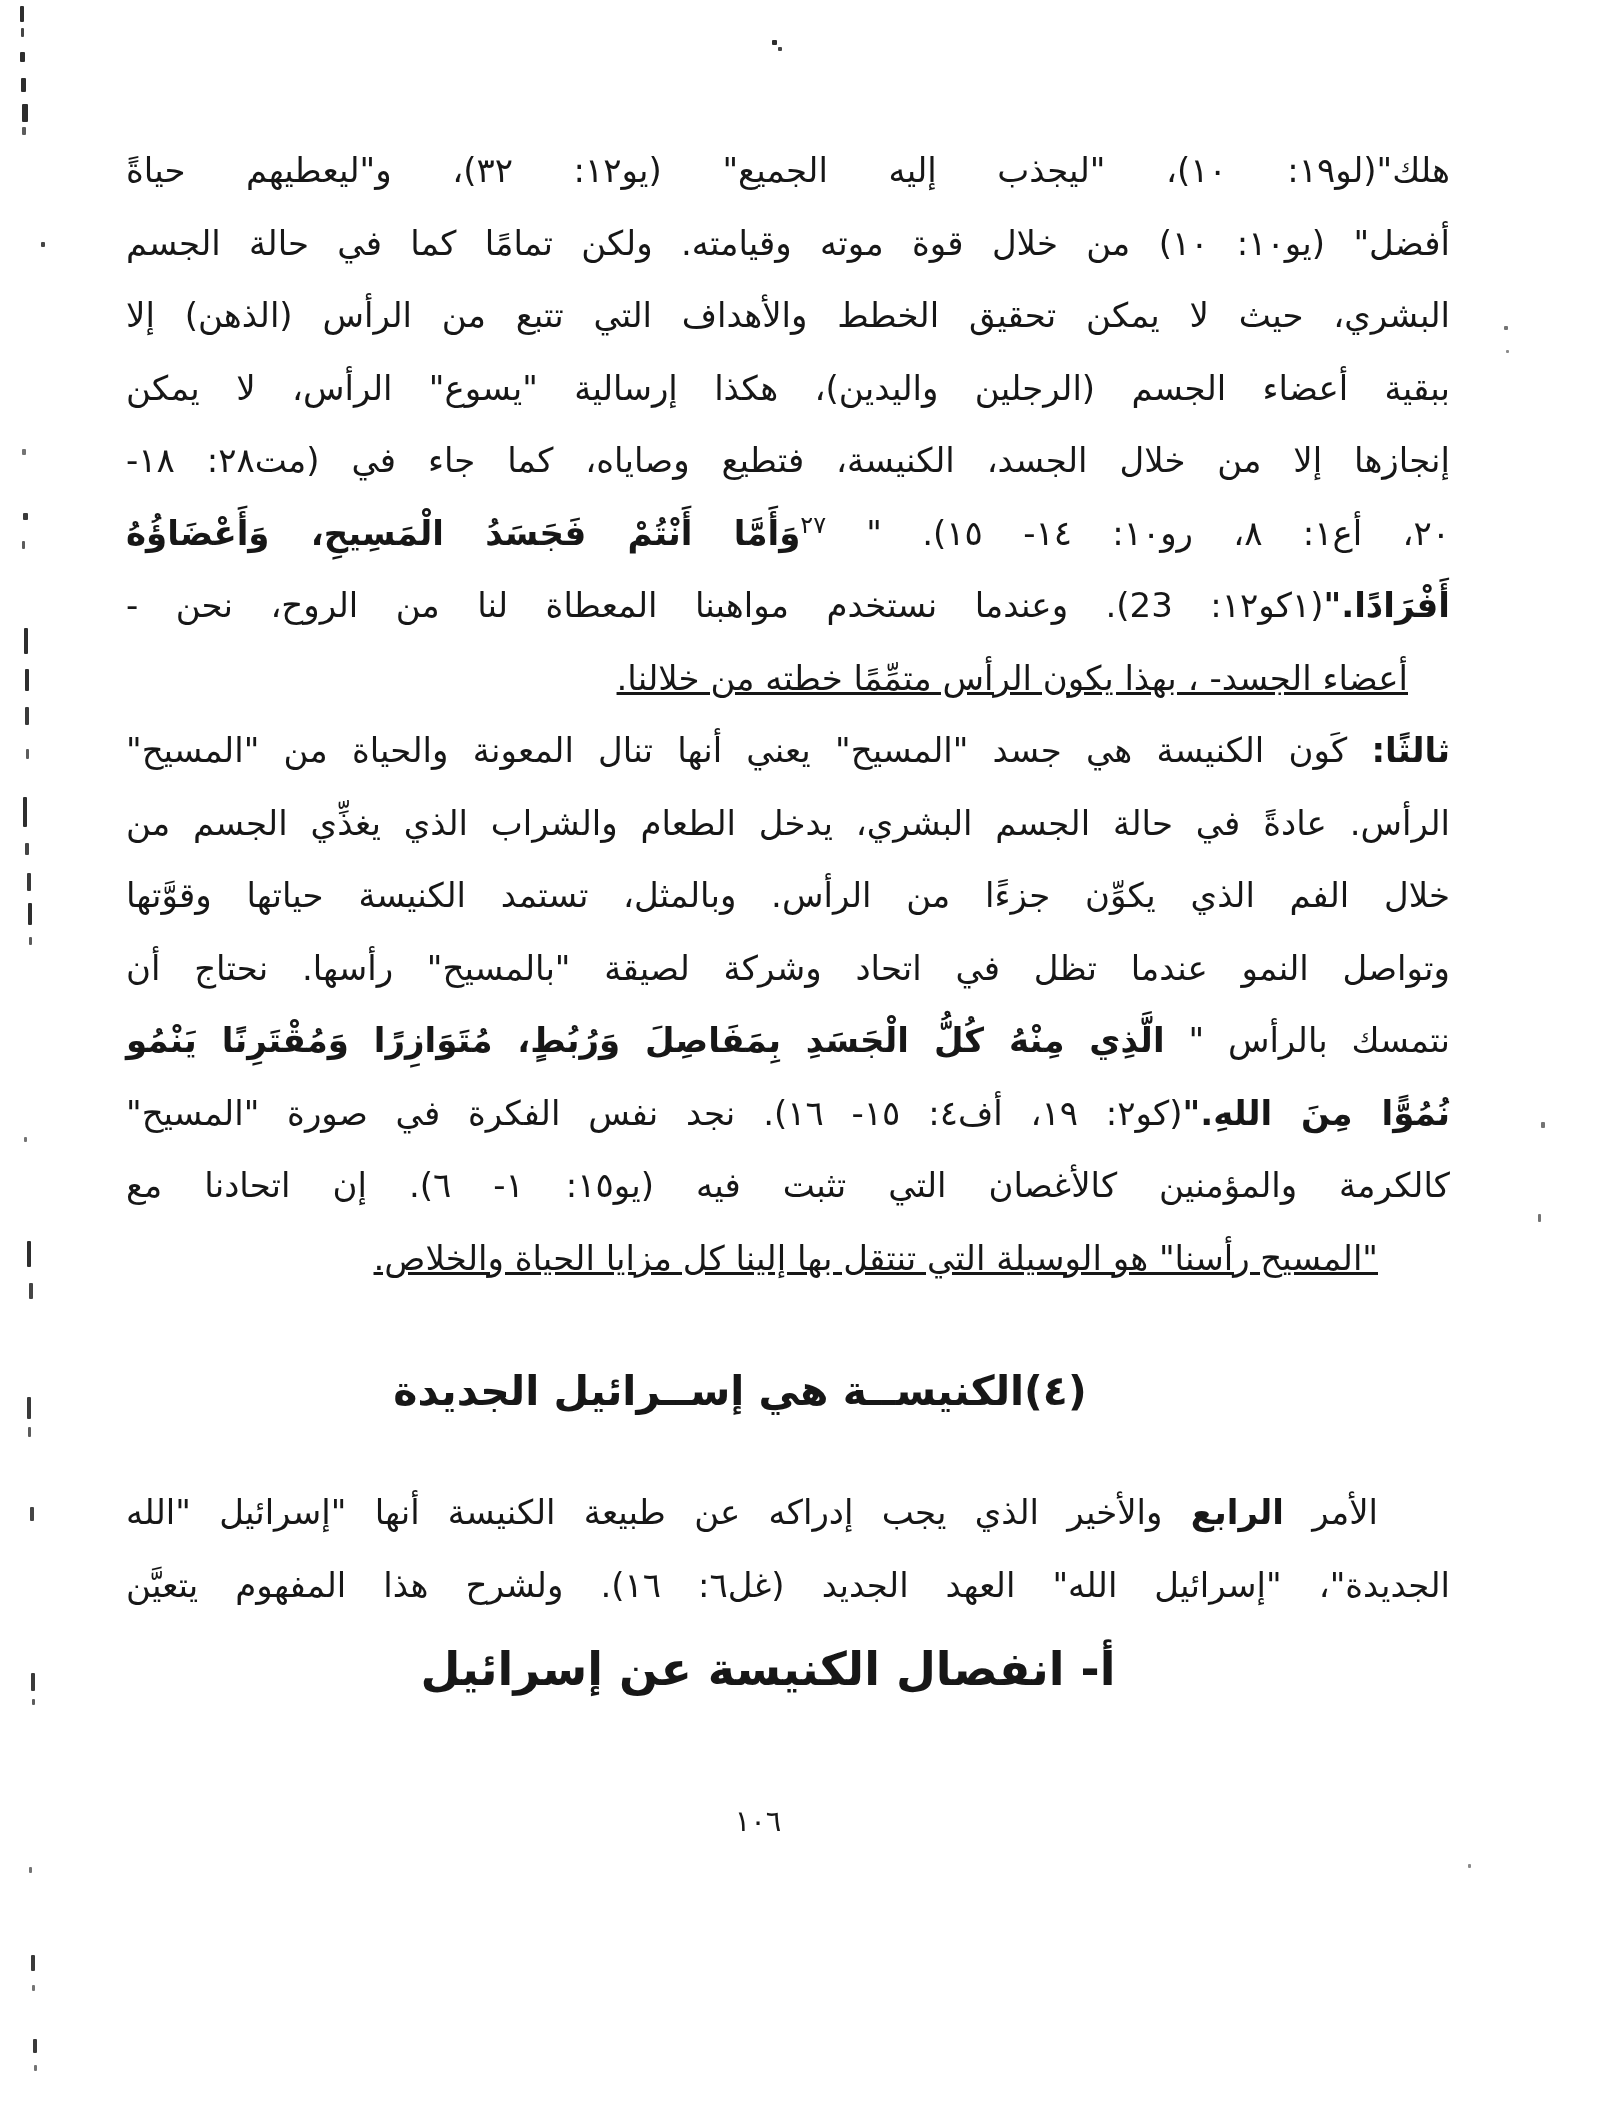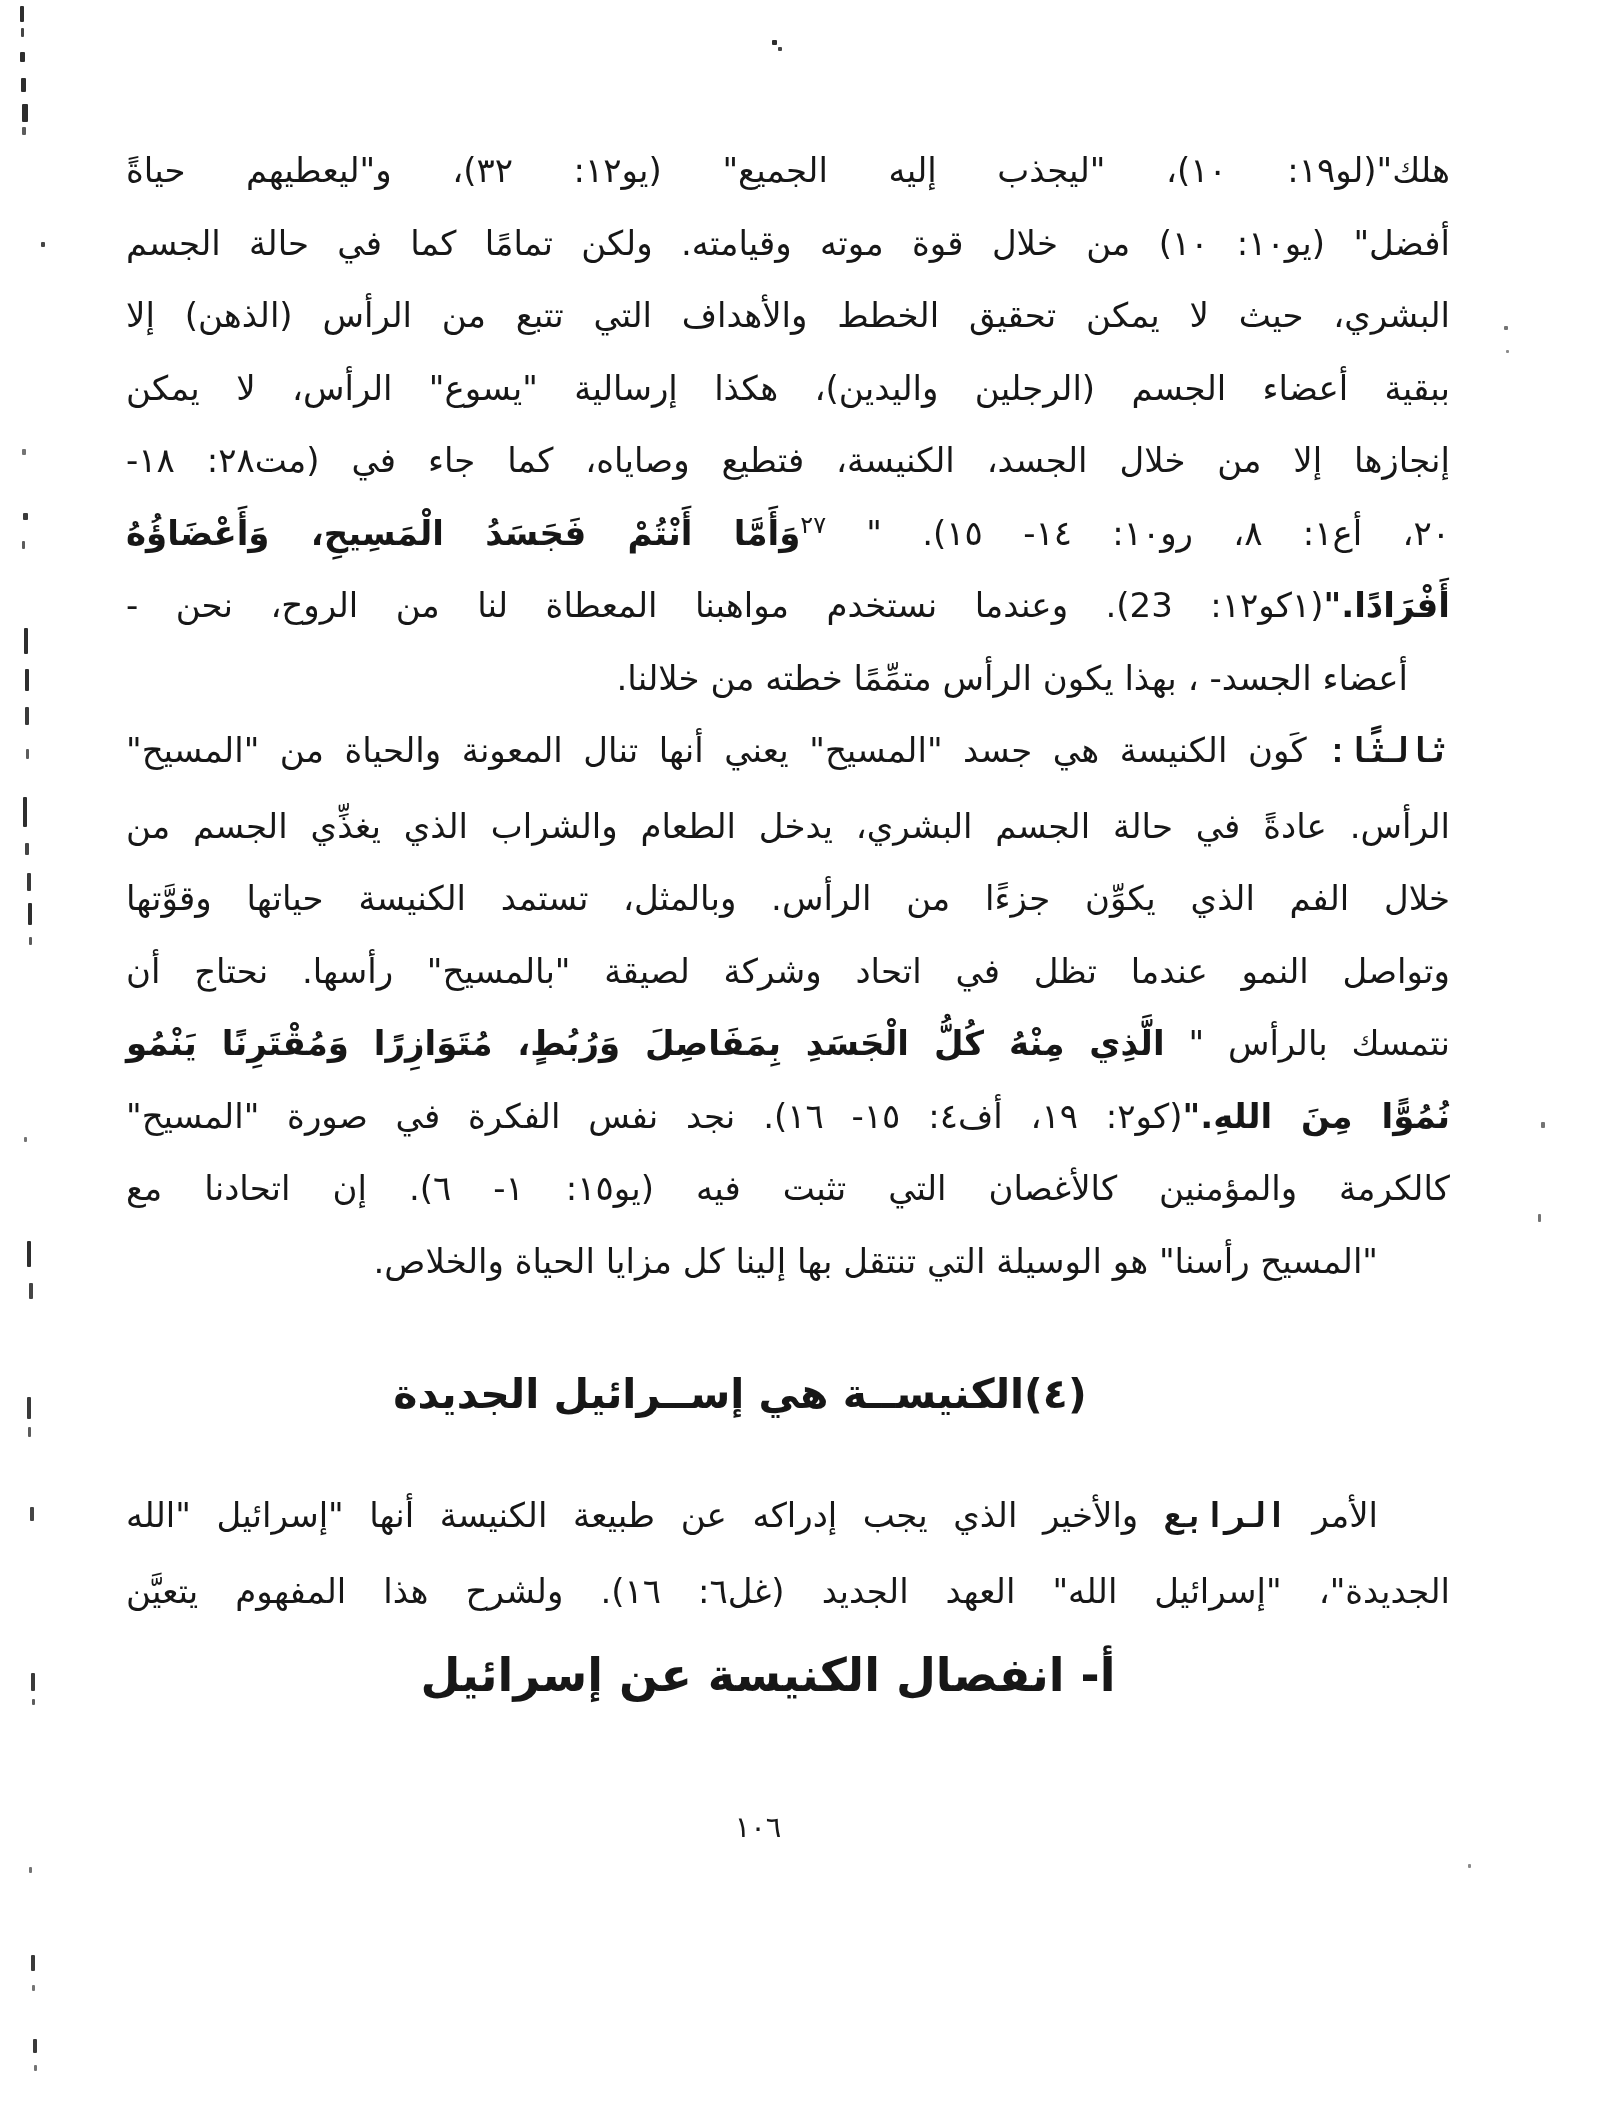--- a/index.html
+++ b/index.html
@@ -25,25 +25,26 @@
     line-height:72.5px;
     white-space:normal;
     color:var(--ink);
   }
   .line.j{
     text-align:justify;
     text-align-last:justify;
   }
   .line.end{
     text-align:right;
+    text-decoration:underline;
   }
   .ind-sm{padding-right:42px;}
   .ind-md{padding-right:72px;}
   .q{font-weight:bold;}
-  b,.lead{font-weight:bold;font-family:Liberation Mono, monospace;}
+  b,.lead{font-weight:bold;}
   sup.vn{
     font-size:24px;
     line-height:0;
     vertical-align:super;
   }
   .heading{
     font-weight:bold;
     text-align:center;
     color:var(--ink);
   }

